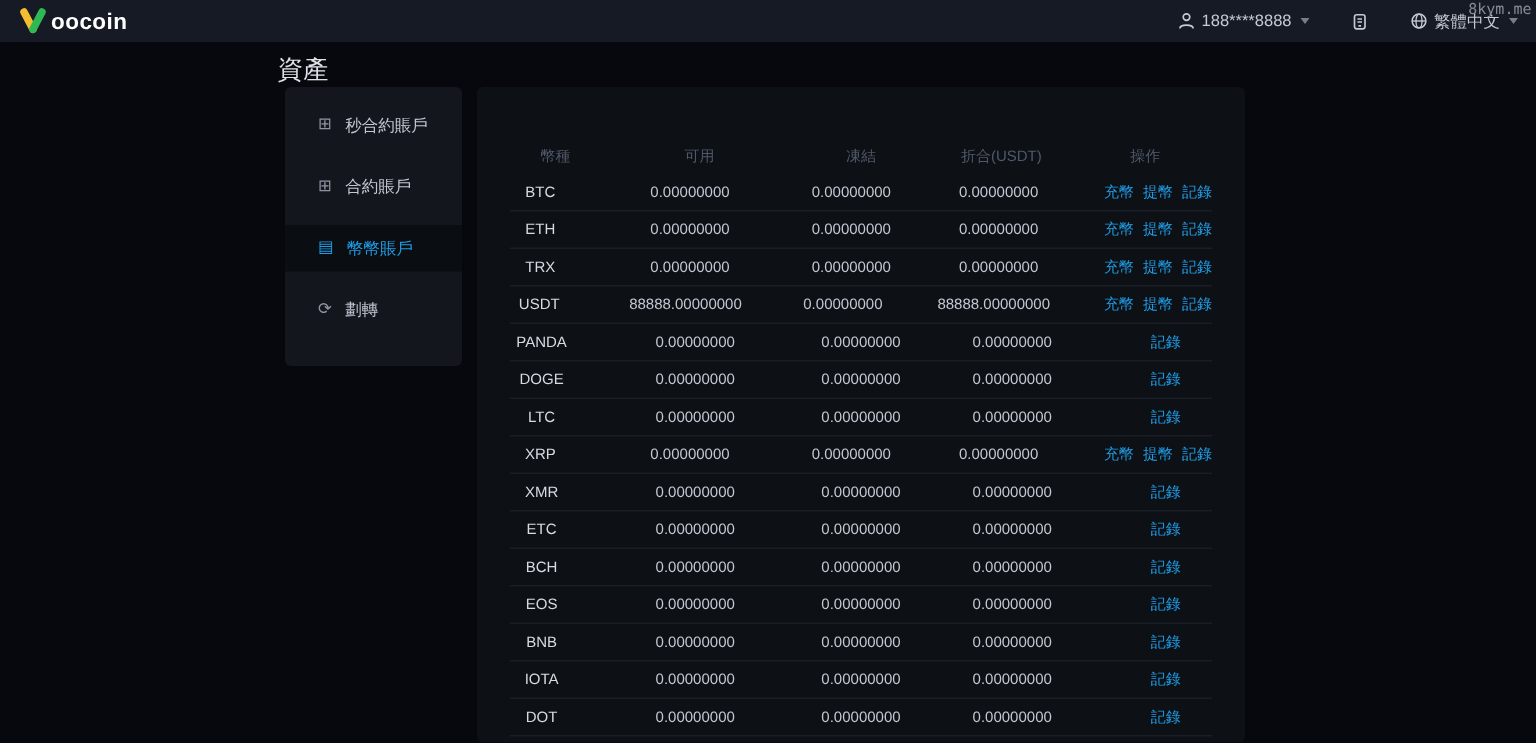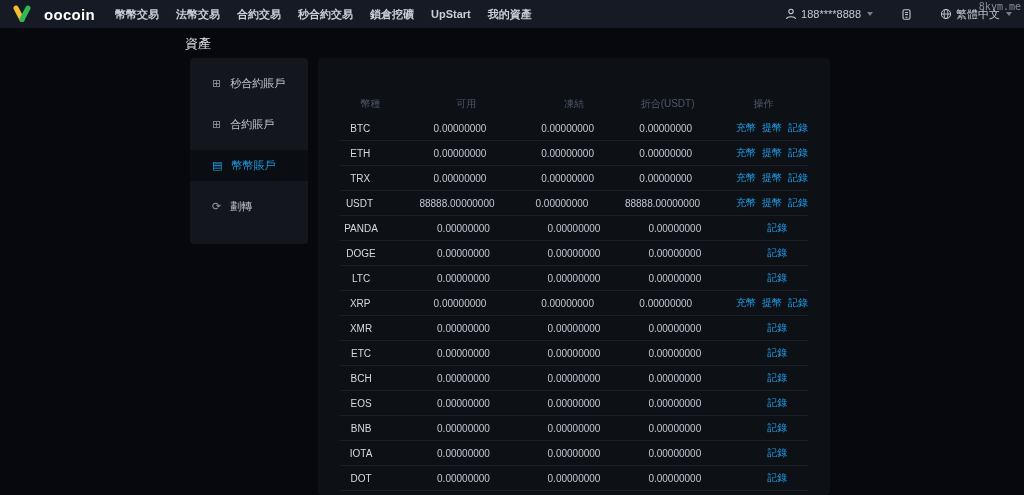--- a/index.html
+++ b/index.html
@@ -7,41 +7,41 @@
   body {
     width:1024px; height:495px; overflow:hidden; position:relative;
     background:#06080d;
     font-family:"Liberation Sans","DejaVu Sans",sans-serif;
   }
   
   .navbar {
     height:28px; background:#151a24; display:flex; align-items:center;
     padding:0 12px; position:relative; z-index:2;
   }
-  .logo { display:flex; align-items:center; gap:12px; margin-right:20px; cursor:pointer; }
+  .logo { display:flex; align-items:center; gap:2px; margin-right:20px; cursor:pointer; }
   .logo-text { color:#ffffff; font-weight:bold; font-size:15px; letter-spacing:.3px; }
   .nav-menu { display:flex; gap:17px; align-items:center; }
   .nav-item {
     color:#c8cdd8; font-size:11px; font-weight:bold; text-decoration:none;
     cursor:pointer; white-space:nowrap;
   }
   .nav-right { margin-left:auto; display:flex; align-items:center; gap:27px; }
   .nav-right .grp { display:flex; align-items:center; gap:4px; color:#c5cad3; font-size:11px; cursor:pointer; }
   .caret {
     width:0; height:0; display:inline-block; margin-left:2px;
     border-left:3px solid transparent; border-right:3px solid transparent;
     border-top:4px solid #787e89;
   }
   .watermark {
     position:absolute; top:1px; right:3px; z-index:5;
     font-family:"DejaVu Sans Mono","Liberation Mono",monospace;
     font-size:10px; color:#878c94;
   }
   
-  .page-title { position:absolute; left:185px; top:35px; color:#dde1e8; font-size:13px; }
+  .page-title { position:absolute; left:185px; top:35px; color:#dde1e8; font-size:17px; }
   .sidebar {
     position:absolute; left:190px; top:58px; width:118px; height:186px;
     background:#13161d; border-radius:4px; padding-top:10px;
   }
   .side-item {
     height:31px; display:flex; align-items:center; gap:9px;
     padding-left:22px; color:#c2c7d1; font-size:11px; cursor:pointer;
     margin-bottom:10px;
   }
   .side-item .icon { font-size:11px; color:#8d94a1; line-height:1; }
@@ -73,29 +73,20 @@
 <body>
 
 <div class="navbar">
   <div class="logo">
     <svg class="sicon" width="20" height="18" viewBox="0 0 20 18">
       <line x1="4" y1="3" x2="10" y2="14.5" stroke="#f5bc2f" stroke-width="5" stroke-linecap="round"></line>
       <line x1="16" y1="3" x2="10" y2="14.5" stroke="#2eb954" stroke-width="5" stroke-linecap="round"></line>
     </svg>
     <span class="logo-text">oocoin</span>
   </div>
-  <nav class="nav-menu">
-      <a class="nav-item">幣幣交易</a>
-      <a class="nav-item">法幣交易</a>
-      <a class="nav-item">合約交易</a>
-      <a class="nav-item">秒合約交易</a>
-      <a class="nav-item">鎖倉挖礦</a>
-      <a class="nav-item">UpStart</a>
-      <a class="nav-item">我的資產</a>
-    </nav>
   <div class="nav-right">
     <div class="grp">
       <svg class="sicon" width="12" height="12" viewBox="0 0 12 12">
         <circle cx="6" cy="3.4" r="2.2" fill="none" stroke="#c5cad3" stroke-width="1.1"></circle>
         <path d="M1.6 11 C1.6 8 10.4 8 10.4 11" fill="none" stroke="#c5cad3" stroke-width="1.1"></path>
       </svg>
       <span>188****8888</span>
       <span class="caret"></span>
     </div>
     <div class="grp">

